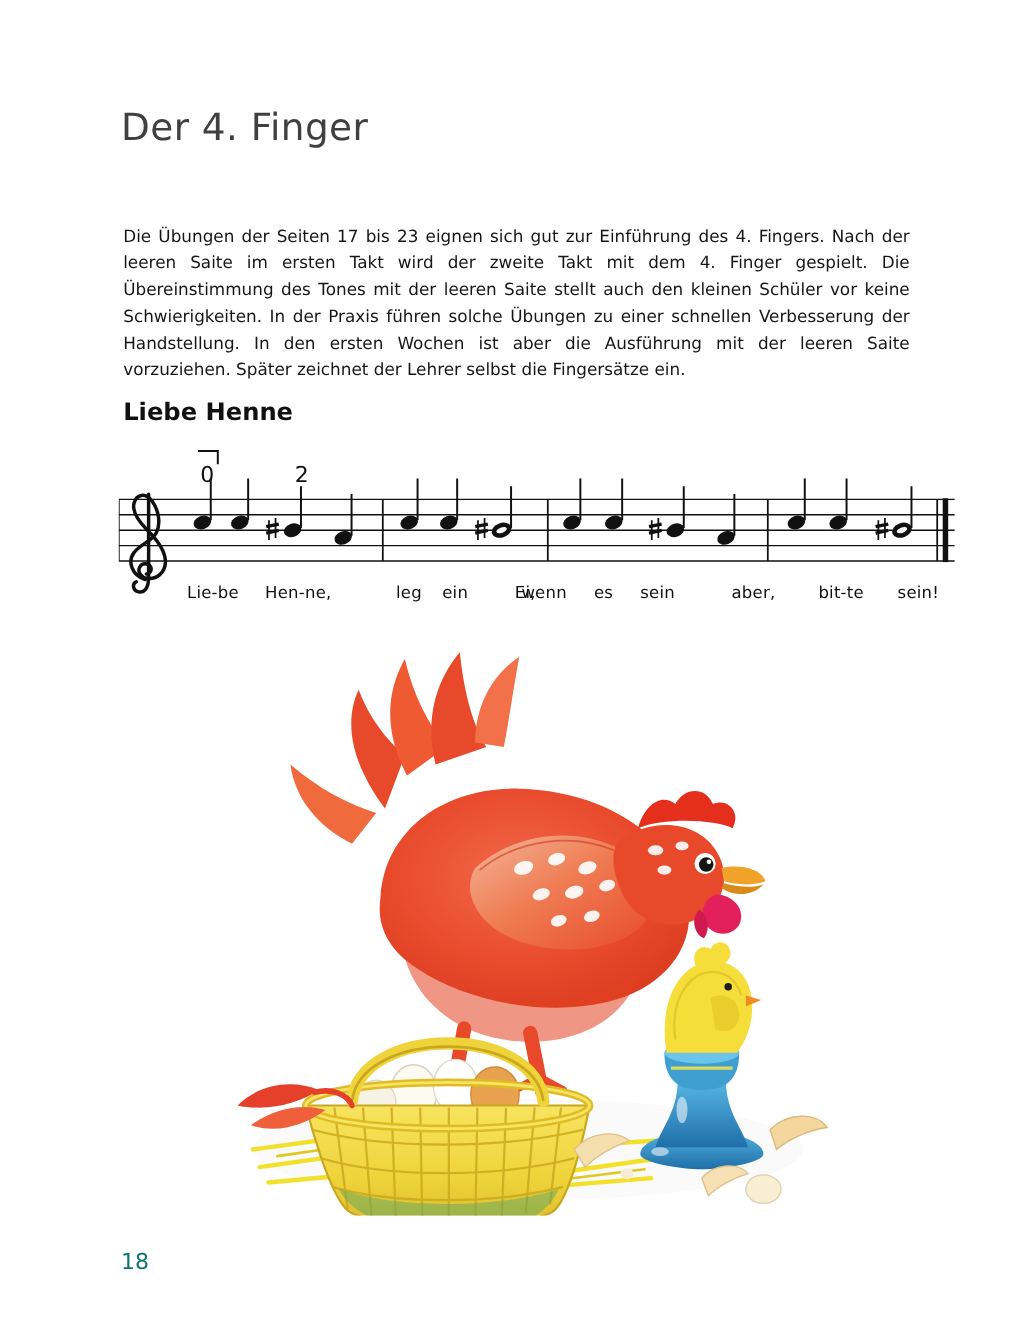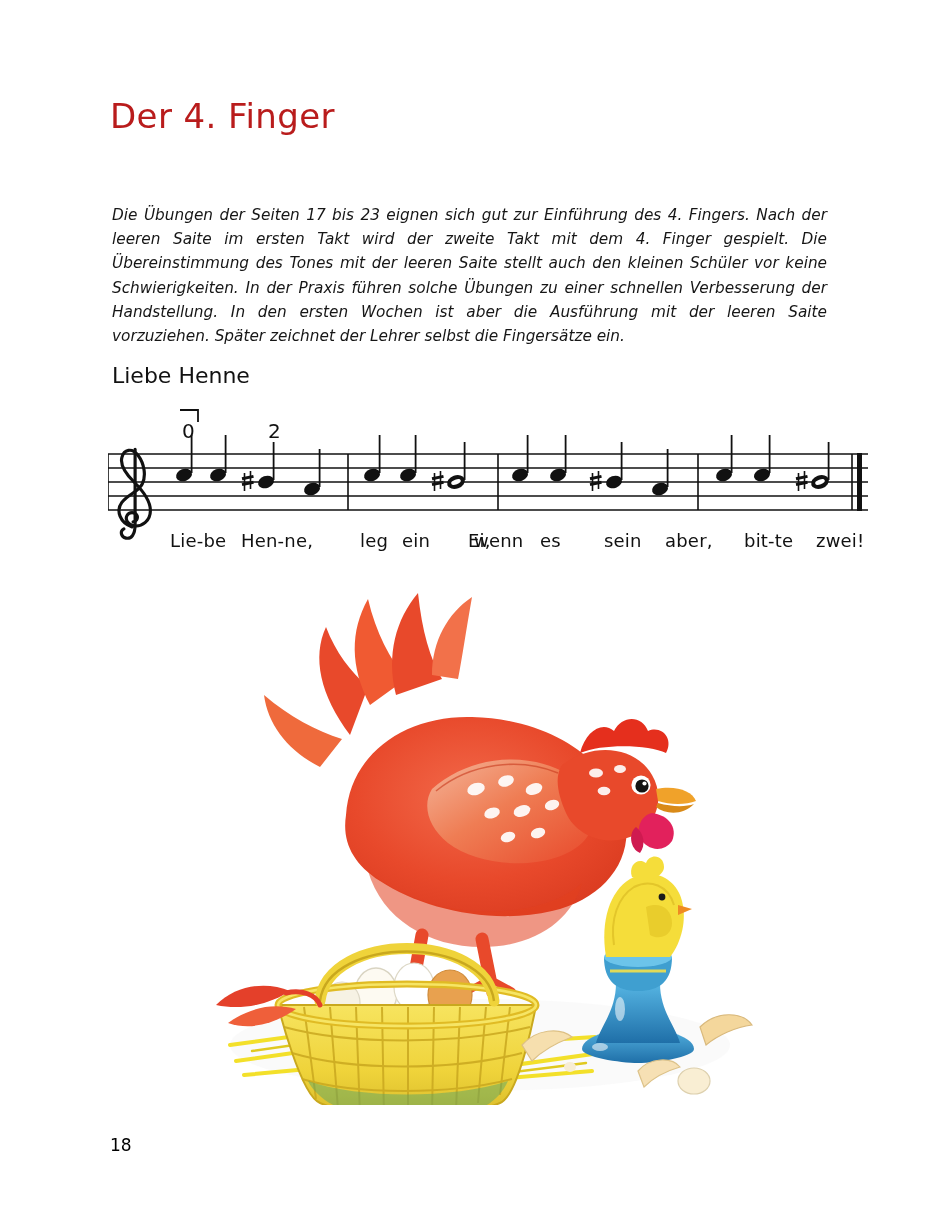--- a/index.html
+++ b/index.html
@@ -23,64 +23,63 @@
   }
 
   
   .page-title {
     position: absolute;
     left: 110px;
     top: 73px;
     font-size: 34px;
     font-weight: 400;
     letter-spacing: 0.4px;
-    color: #b91c1c;
+    color: #404040;
     font-family: "DejaVu Sans", "Liberation Sans", sans-serif;
   }
 
   
   .intro {
     position: absolute;
     left: 112px;
     top: 188px;
     width: 715px;
     font-size: 15.3px;
     line-height: 24.1px;
     text-align: justify;
     color: #161616;
-    font-style: italic;
   }
 
   
   .subtitle {
     position: absolute;
     left: 112px;
     top: 345px;
     font-size: 22px;
-    font-weight: 400;
+    font-weight: 700;
     color: #111111;
   }
 
   
   .score {
     position: absolute;
     left: 108px;
     top: 398px;
     width: 760px;
     height: 170px;
   }
   .score svg { display: block; }
 
   .lyrics {
     position: absolute;
     left: 108px;
     top: 530px;
     width: 760px;
     height: 34px;
-    font-size: 18px;
+    font-size: 15px;
     color: #111;
     letter-spacing: 0.2px;
   }
   .lyric-syll {
     position: absolute;
     white-space: pre;
   }
 
   
   .illustration {
@@ -89,22 +88,22 @@
     top: 575px;
     width: 560px;
     height: 530px;
   }
 
   
   .folio {
     position: absolute;
     left: 110px;
     top: 1135px;
-    font-size: 17px;
-    color: #000000;
+    font-size: 20px;
+    color: #0f766e;
   }
 </style>
 </head>
 <body>
 
 <div class="page">
 
   <h1 class="page-title">Der 4. Finger</h1>
 
   <p class="intro">Die Übungen der Seiten 17 bis 23 eignen sich gut zur Einführung des 4. Fingers. Nach der leeren Saite im ersten Takt wird der zweite Takt mit dem 4. Finger gespielt. Die Übereinstimmung des Tones mit der leeren Saite stellt auch den kleinen Schüler vor keine Schwierigkeiten. In der Praxis führen solche Übungen zu einer schnellen Verbesserung der Handstellung. In den ersten Wochen ist aber die Ausführung mit der leeren Saite vorzuziehen. Später zeichnet der Lehrer selbst die Fingersätze ein.</p>
@@ -235,24 +234,24 @@
   </div>
 
   <div class="lyrics">
     <span class="lyric-syll" style="left:62px">Lie-be</span>
     <span class="lyric-syll" style="left:133px">Hen-ne,</span>
     <span class="lyric-syll" style="left:252px">leg</span>
     <span class="lyric-syll" style="left:294px">ein</span>
     <span class="lyric-syll" style="left:360px">Ei,</span>
     <span class="lyric-syll" style="left:366px">wenn</span>
     <span class="lyric-syll" style="left:432px">es</span>
-    <span class="lyric-syll" style="left:496px">sein</span>
+    <span class="lyric-syll" style="left:474px">sein</span>
     <span class="lyric-syll" style="left:557px">aber,</span>
     <span class="lyric-syll" style="left:636px">bit-te</span>
-    <span class="lyric-syll" style="left:708px">zwei!</span>
+    <span class="lyric-syll" style="left:708px">sein!</span>
   </div>
 
   <div class="illustration">
     <svg width="560" height="530" viewBox="0 0 560 530" xmlns="http://www.w3.org/2000/svg">
       <defs>
         <radialGradient id="hgrad" cx="45%" cy="40%" r="70%">
           <stop offset="0%" stop-color="#f2694a"></stop>
           <stop offset="60%" stop-color="#e8492b"></stop>
           <stop offset="100%" stop-color="#d93a1f"></stop>
         </radialGradient>

